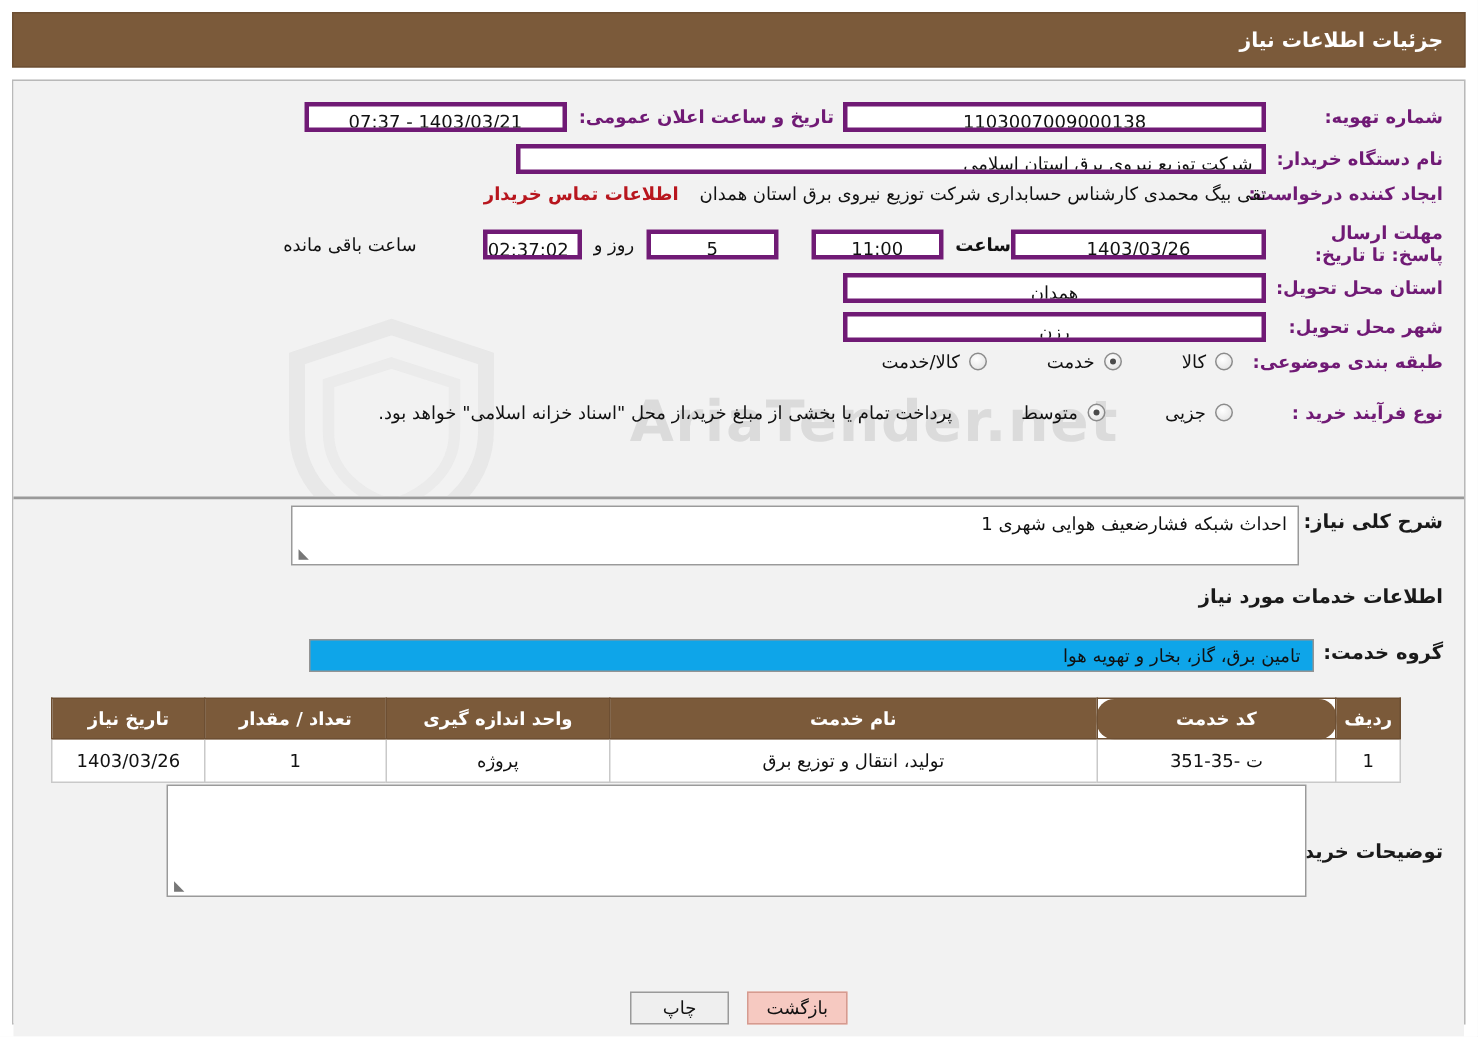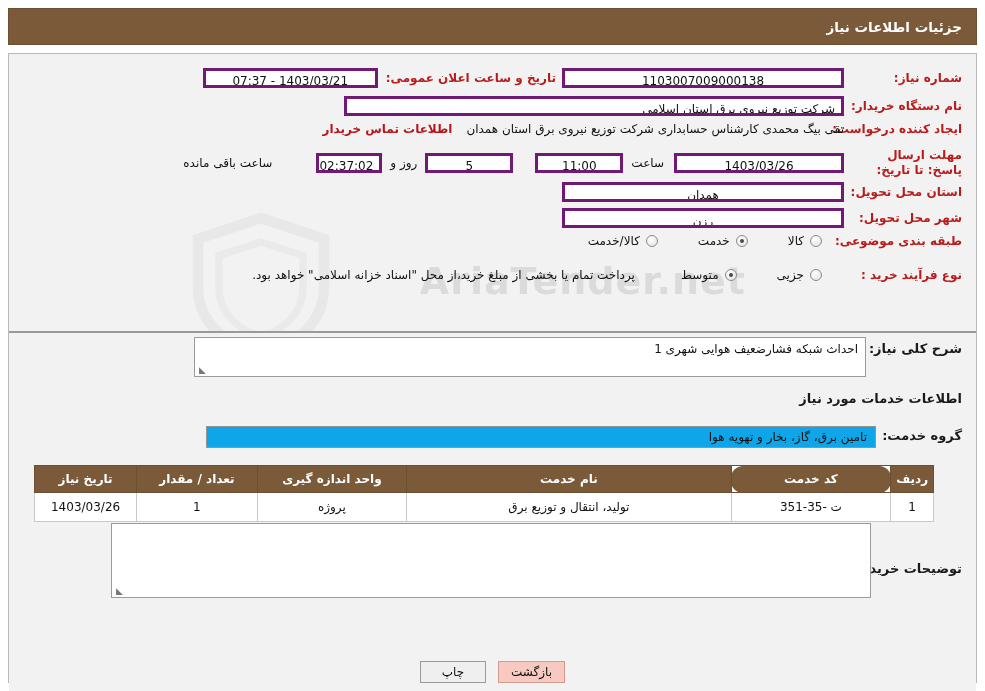--- a/index.html
+++ b/index.html
@@ -92,21 +92,21 @@
   
   .row {
     position: absolute;
     display: flex;
     align-items: center;
     z-index: 2;
   }
   .lbl {
     font-size: 12px;
     font-weight: bold;
-    color: #b91c1c;
+    color: #701a75;
     text-align: right;
     white-space: nowrap;
   }
   .fld {
     background: #ffffff;
     border: 3px solid #701a75;
     height: 20px;
     line-height: 20px;
     font-size: 12px;
     padding: 0 6px;
@@ -312,21 +312,21 @@
 
       <div class="watermark">
         <svg class="wm-shield" viewBox="0 0 100 100">
           <path d="M50 4 L92 18 L92 50 C92 74 72 90 50 96 C28 90 8 74 8 50 L8 18 Z" fill="none" stroke="#cfcfcf" stroke-width="7"></path>
           <path d="M50 20 L78 29 L78 51 C78 68 64 79 50 83 C36 79 22 68 22 51 L22 29 Z" fill="none" stroke="#d9d9d9" stroke-width="5"></path>
         </svg>
         <div class="wm-text">AriaTender.net</div>
       </div>
 
       <div class="row" style="top:14px; right:14px;">
-        <span class="lbl" style="width:110px;">شماره نیاز:</span>
+        <span class="lbl" style="width:110px;">شماره تهویه:</span>
         <span class="fld" style="width:282px; margin-right:8px;">1103007009000138</span>
       </div>
       <div class="row" style="top:14px; right:420px;">
         <span class="lbl" style="white-space:nowrap;">تاریخ و ساعت اعلان عمومی:</span>
         <span class="fld" style="width:175px; margin-right:8px;">1403/03/21 - 07:37</span>
       </div>
 
       <div class="row" style="top:42px; right:14px;">
         <span class="lbl" style="width:110px;">نام دستگاه خریدار:</span>
         <span class="fld right" style="width:500px; margin-right:8px; text-align:right;">شرکت توزیع نیروی برق استان اسلامی</span>
@@ -334,21 +334,21 @@
 
       <div class="row" style="top:68px; right:14px;">
         <span class="lbl" style="width:110px;">ایجاد کننده درخواست:</span>
         <span class="plain" style="margin-right:8px;">تقی بیگ محمدی کارشناس حسابداری شرکت توزیع نیروی برق استان همدان</span>
         <a class="link" style="margin-right:14px;" href="#">اطلاعات تماس خریدار</a>
       </div>
 
       <div class="row" style="top:94px; right:14px;">
         <span class="lbl" style="width:104px; line-height:15px; white-space:normal;">مهلت ارسال پاسخ: تا تاریخ:</span>
         <span class="fld" style="width:170px; margin-right:14px;">1403/03/26</span>
-        <span class="plain" style="margin-right:10px;">ساعت</span>
+        <span class="plain" style="font-weight:bold;">ساعت</span>
         <span class="fld" style="width:88px; margin-right:8px;">11:00</span>
         <span class="fld" style="width:88px; margin-right:22px;">5</span>
         <span class="plain" style="margin-right:8px;">روز و</span>
         <span class="fld" style="width:66px; margin-right:8px;margin-left:36px;">02:37:02</span>
         <span class="plain" style="margin-right:8px;">ساعت باقی مانده</span>
       </div>
 
       <div class="row" style="top:128px; right:14px;">
         <span class="lbl" style="width:110px;">استان محل تحویل:</span>
         <span class="fld" style="width:282px; margin-right:8px;">همدان</span>

